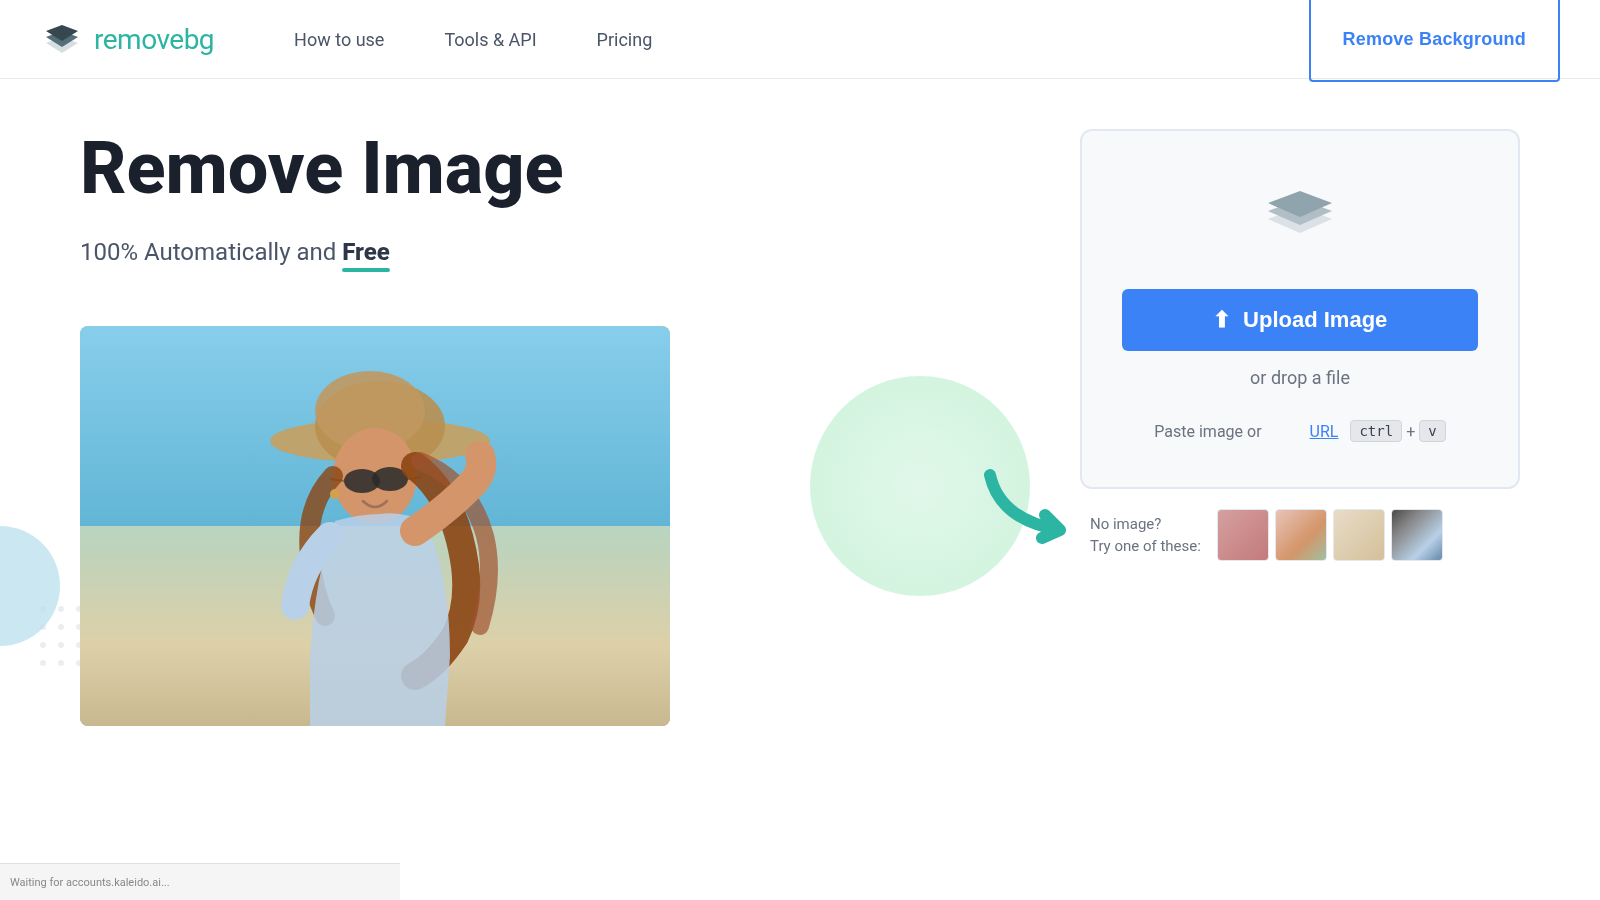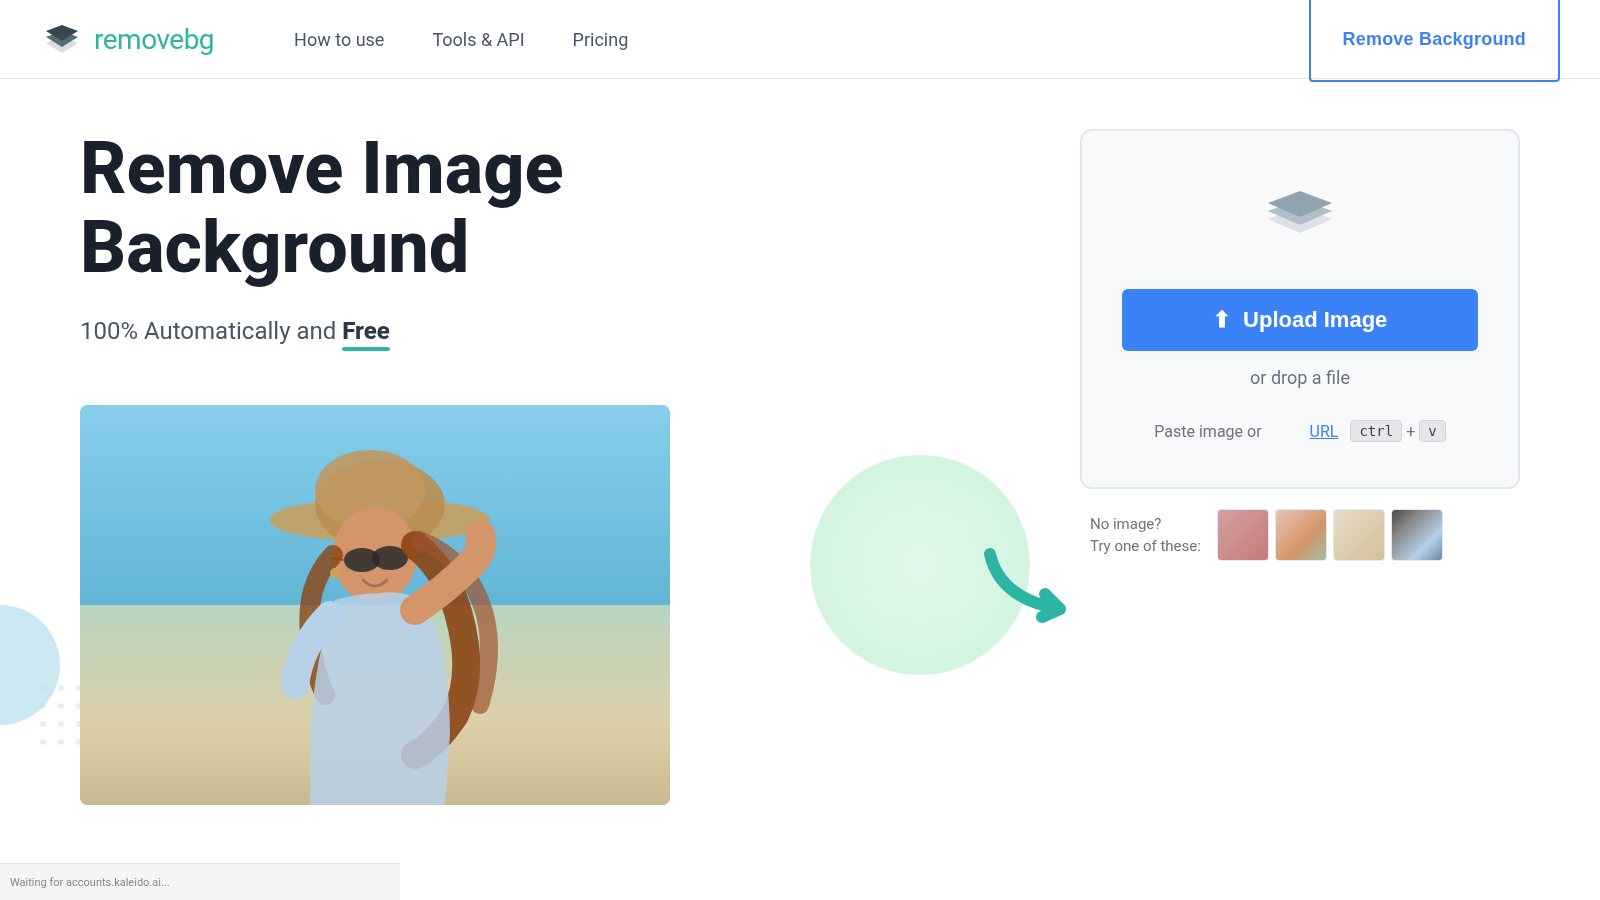--- a/index.html
+++ b/index.html
@@ -38,21 +38,21 @@
       color: #2d3748;
       letter-spacing: -0.5px;
     }
     .logo-text span {
       color: #2db5a3;
       font-weight: 400;
     }
     nav {
       display: flex;
       align-items: center;
-      gap: 48px;
+      gap: 60px;
       margin-left: 80px;
       justify-content: flex-end;
     }
     nav a {
       font-size: 18px;
       color: #4a5568;
       text-decoration: none;
       font-weight: 400;
     }
     .header-right {
@@ -349,21 +349,20 @@
   <div class="header-right">
     <button class="remove-bg-btn">Remove Background</button>
   </div>
 </header>
 
 <div class="main-content">
 
   <div class="left-side">
     <h1 class="hero-title">
       <span>Remove Image</span><br>
-      <span>Background</span>
     </h1>
 
     <p class="subtitle">
       <span>100% Automatically and </span><strong>Free</strong>
     </p>
 
     
     <div class="demo-area">
 
       <div class="green-circle"></div>

